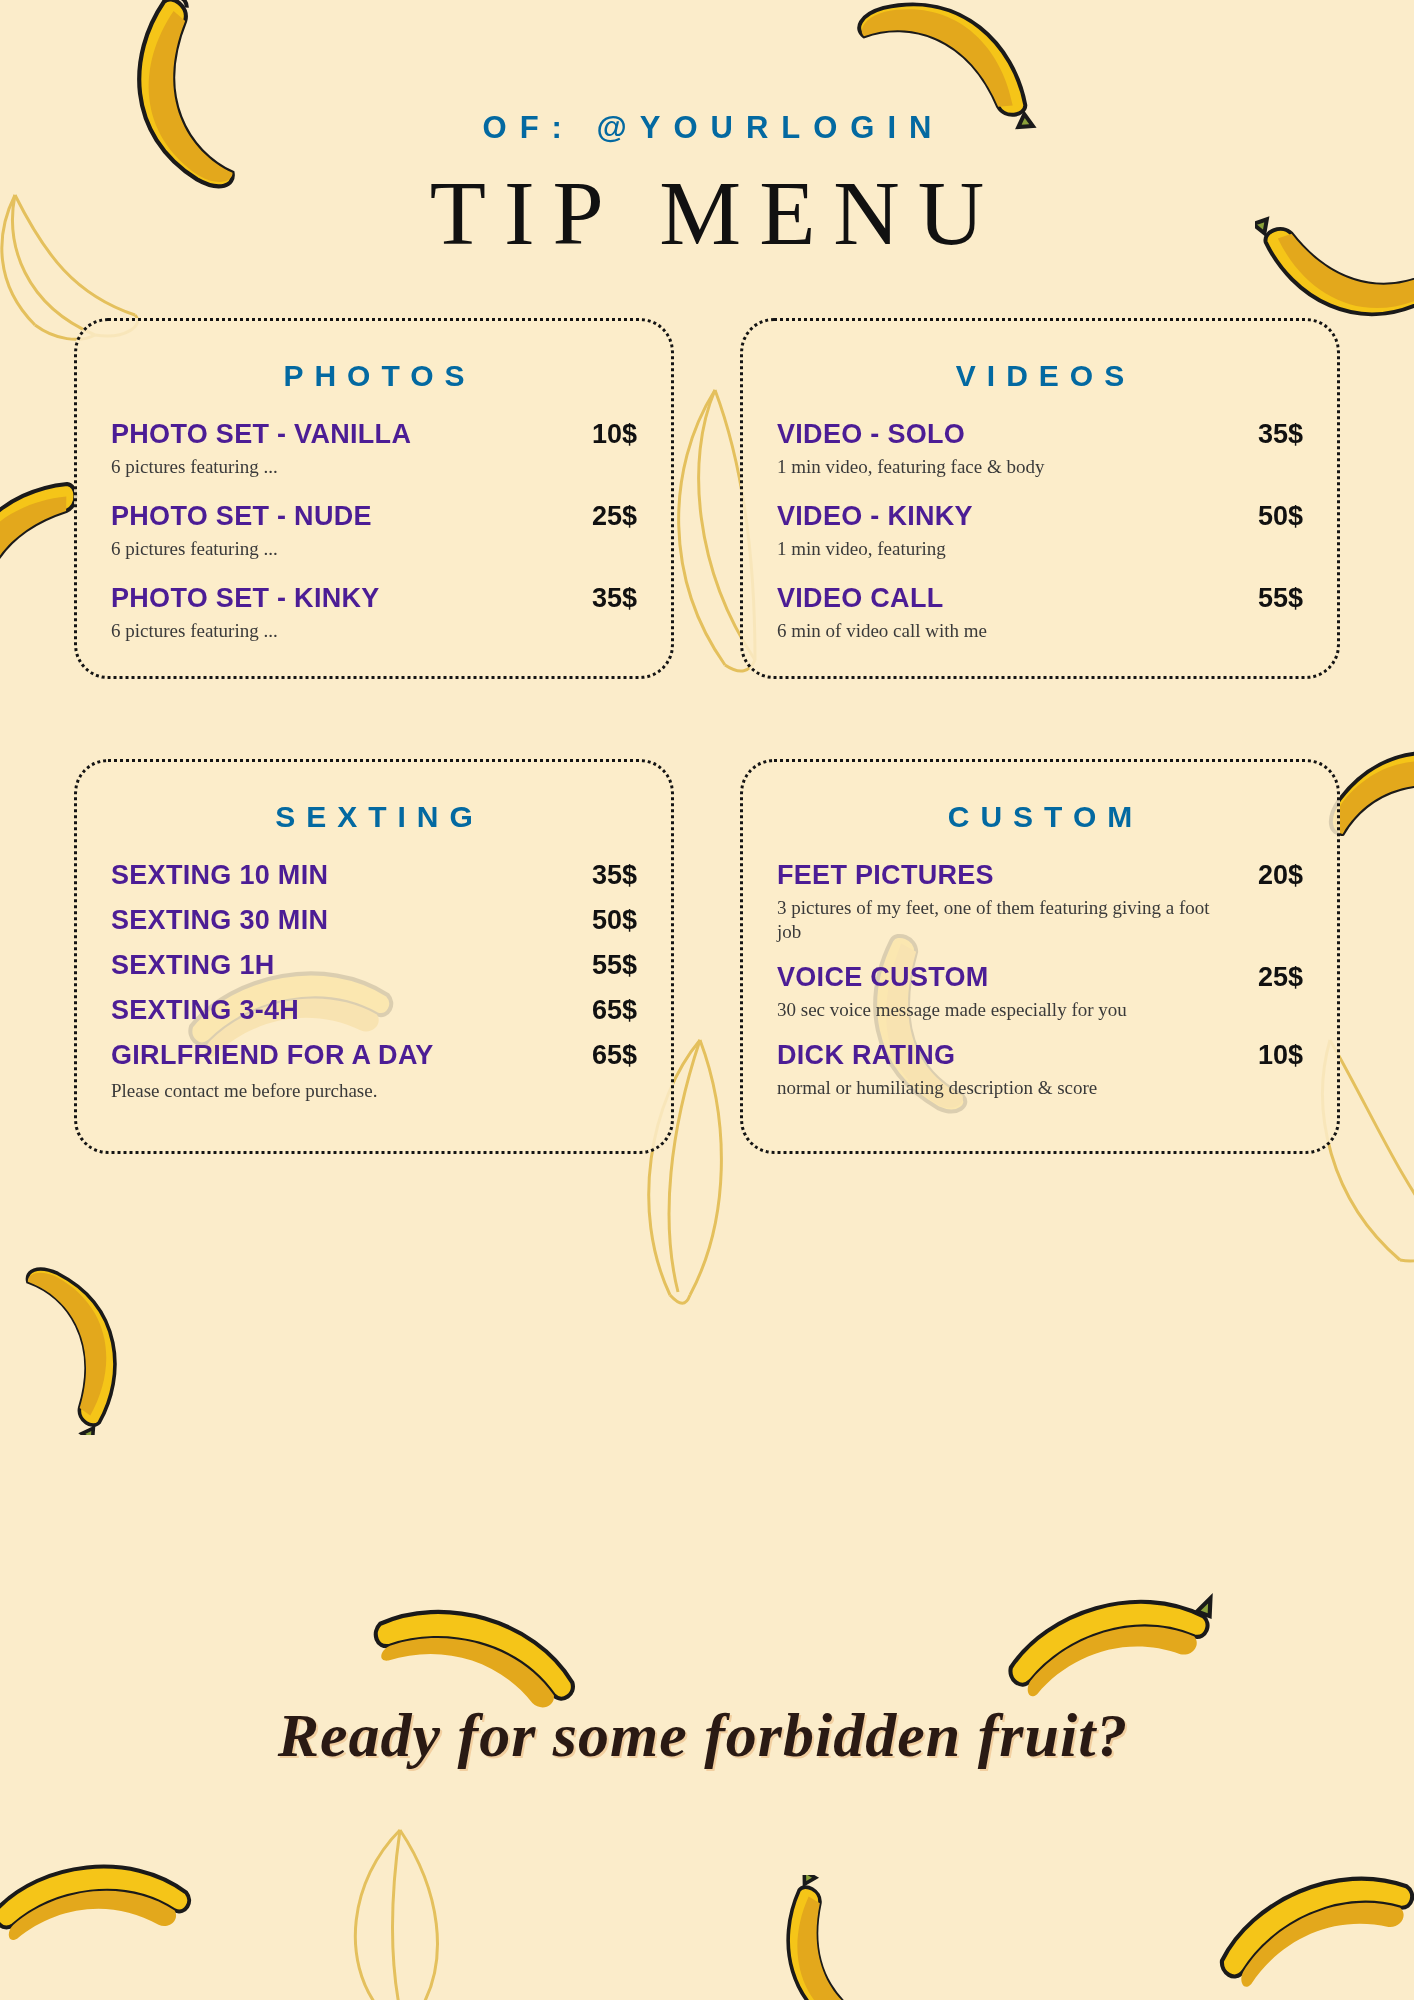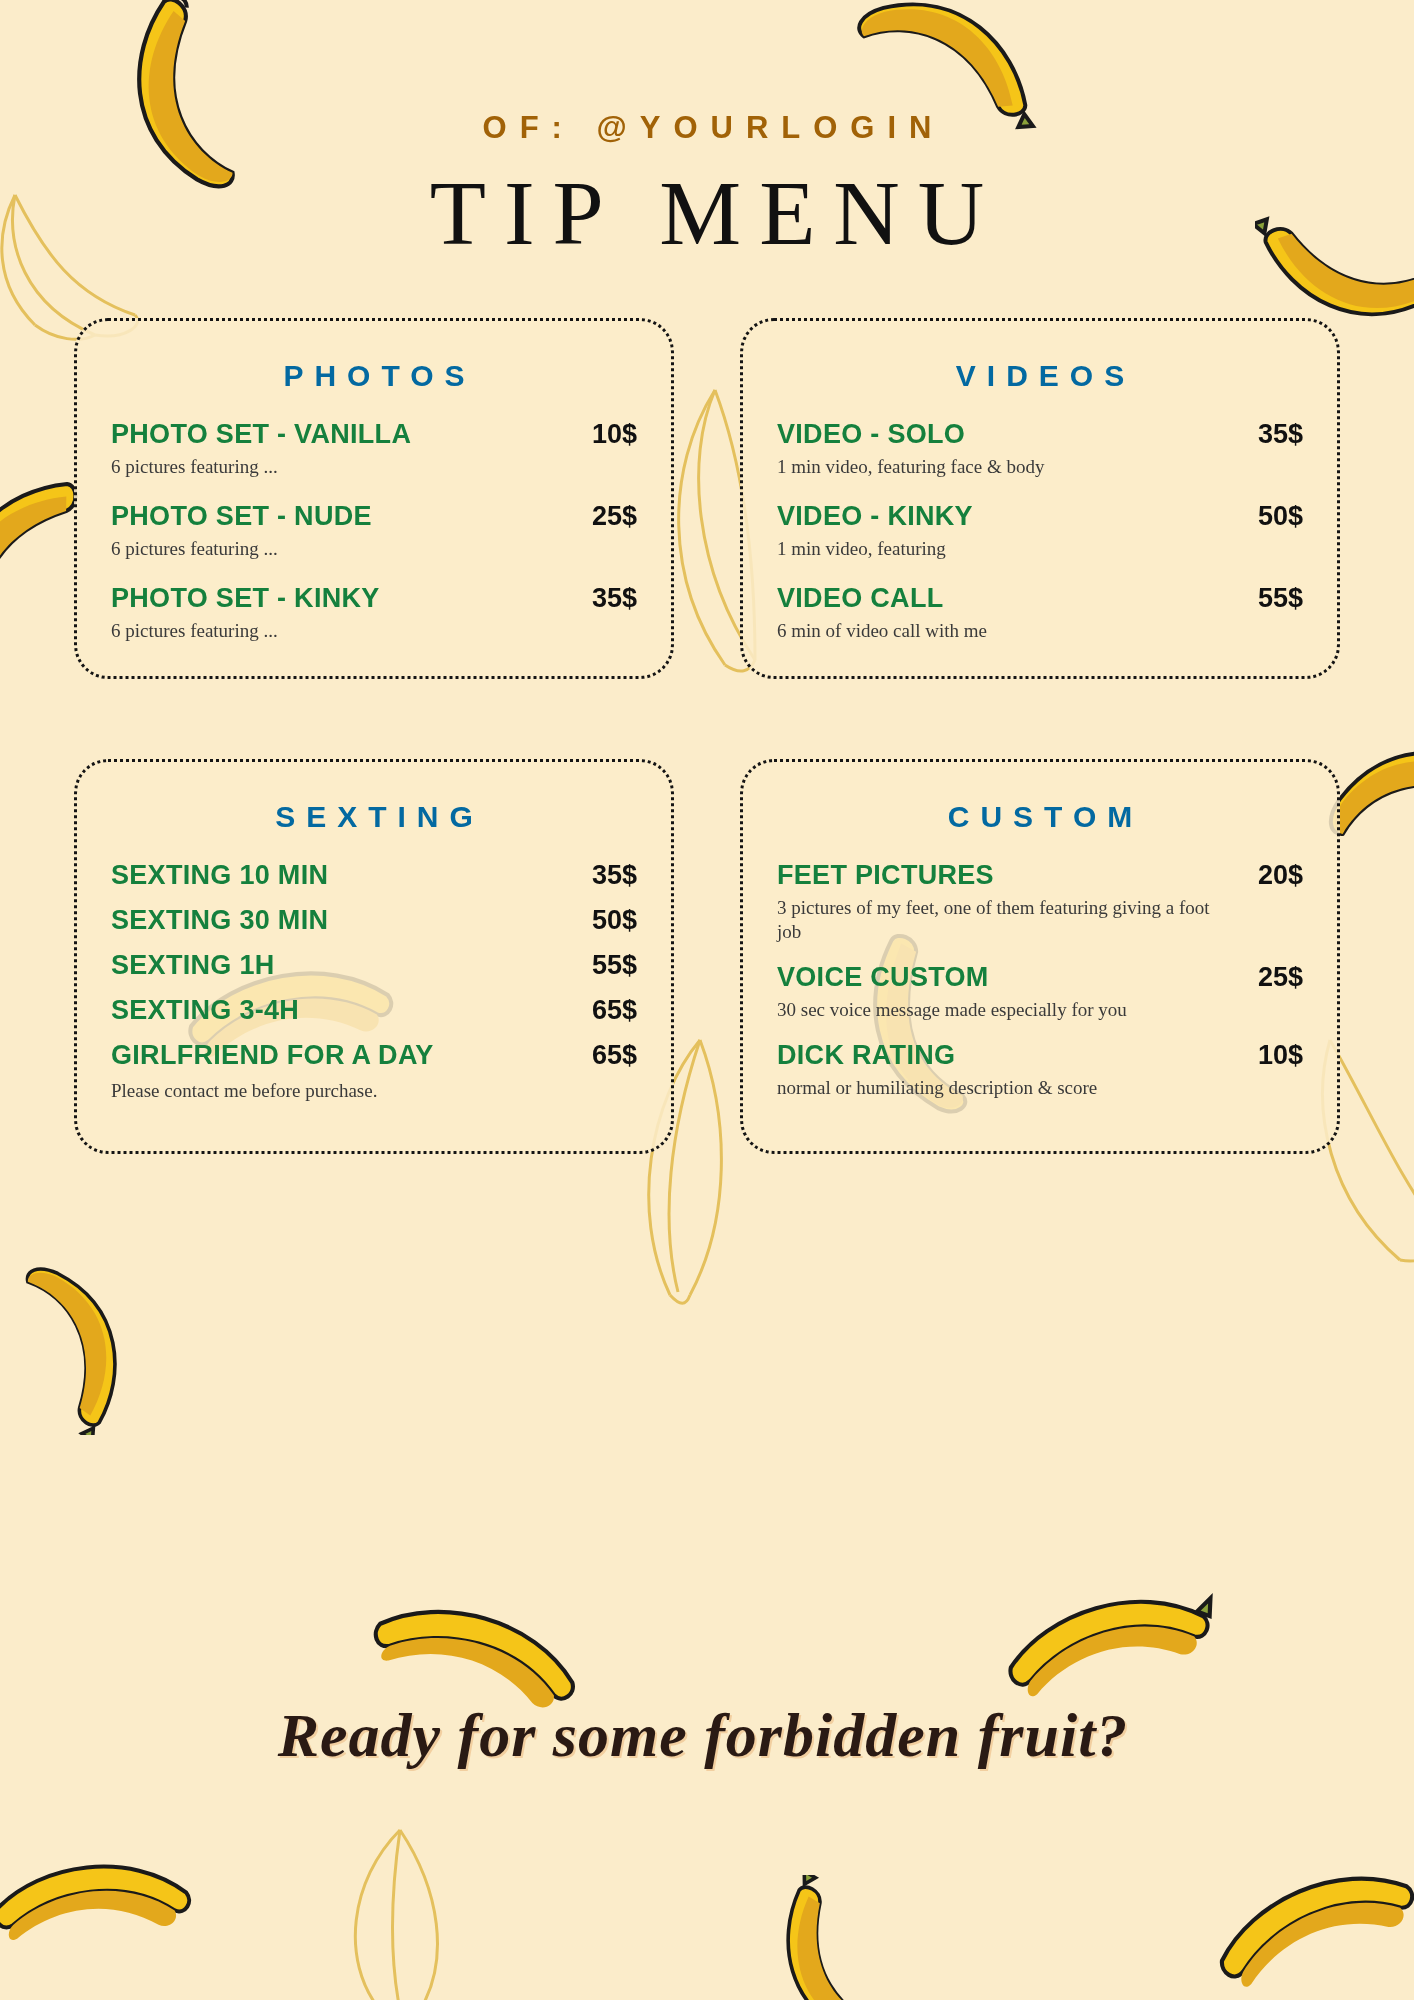--- a/index.html
+++ b/index.html
@@ -38,21 +38,21 @@
     position: relative;
     z-index: 5;
     text-align: center;
     padding-top: 110px;
   }
   .login {
     font-family: "Liberation Sans", sans-serif;
     font-weight: bold;
     font-size: 31px;
     letter-spacing: 13px;
-    color: #a16207;
+    color: #0369a1;
     margin: 0 0 6px 0;
     padding-left: 13px;
   }
   .title {
     font-family: "Liberation Serif", serif;
     font-size: 92px;
     letter-spacing: 18px;
     color: #111;
     margin: 14px 0 12px 0;
     padding-left: 18px;
@@ -90,21 +90,21 @@
   .item { margin-bottom: 22px; }
   .item:last-child { margin-bottom: 0; }
   .item-row {
     display: flex;
     align-items: baseline;
     justify-content: space-between;
   }
   .item-name {
     font-weight: bold;
     font-size: 27px;
-    color: #15803d;
+    color: #4c1d95;
     letter-spacing: .3px;
   }
   .item-price {
     font-weight: bold;
     font-size: 27px;
     color: #111;
     white-space: nowrap;
     padding-left: 18px;
   }
   .item-desc {

